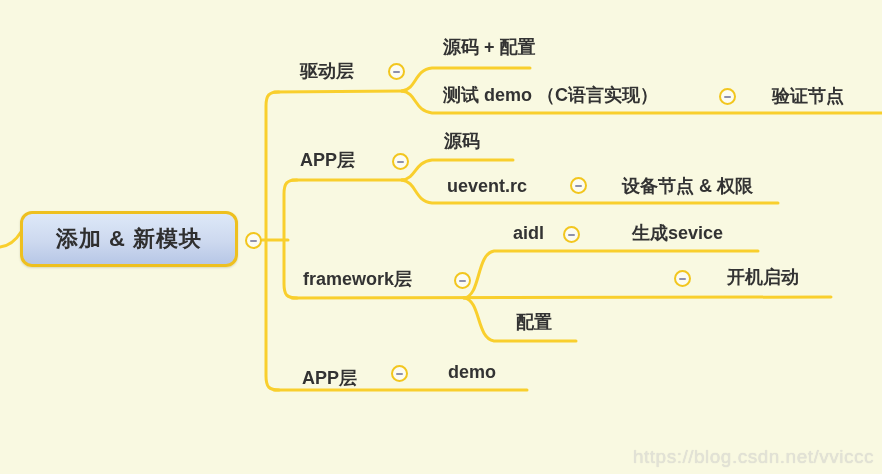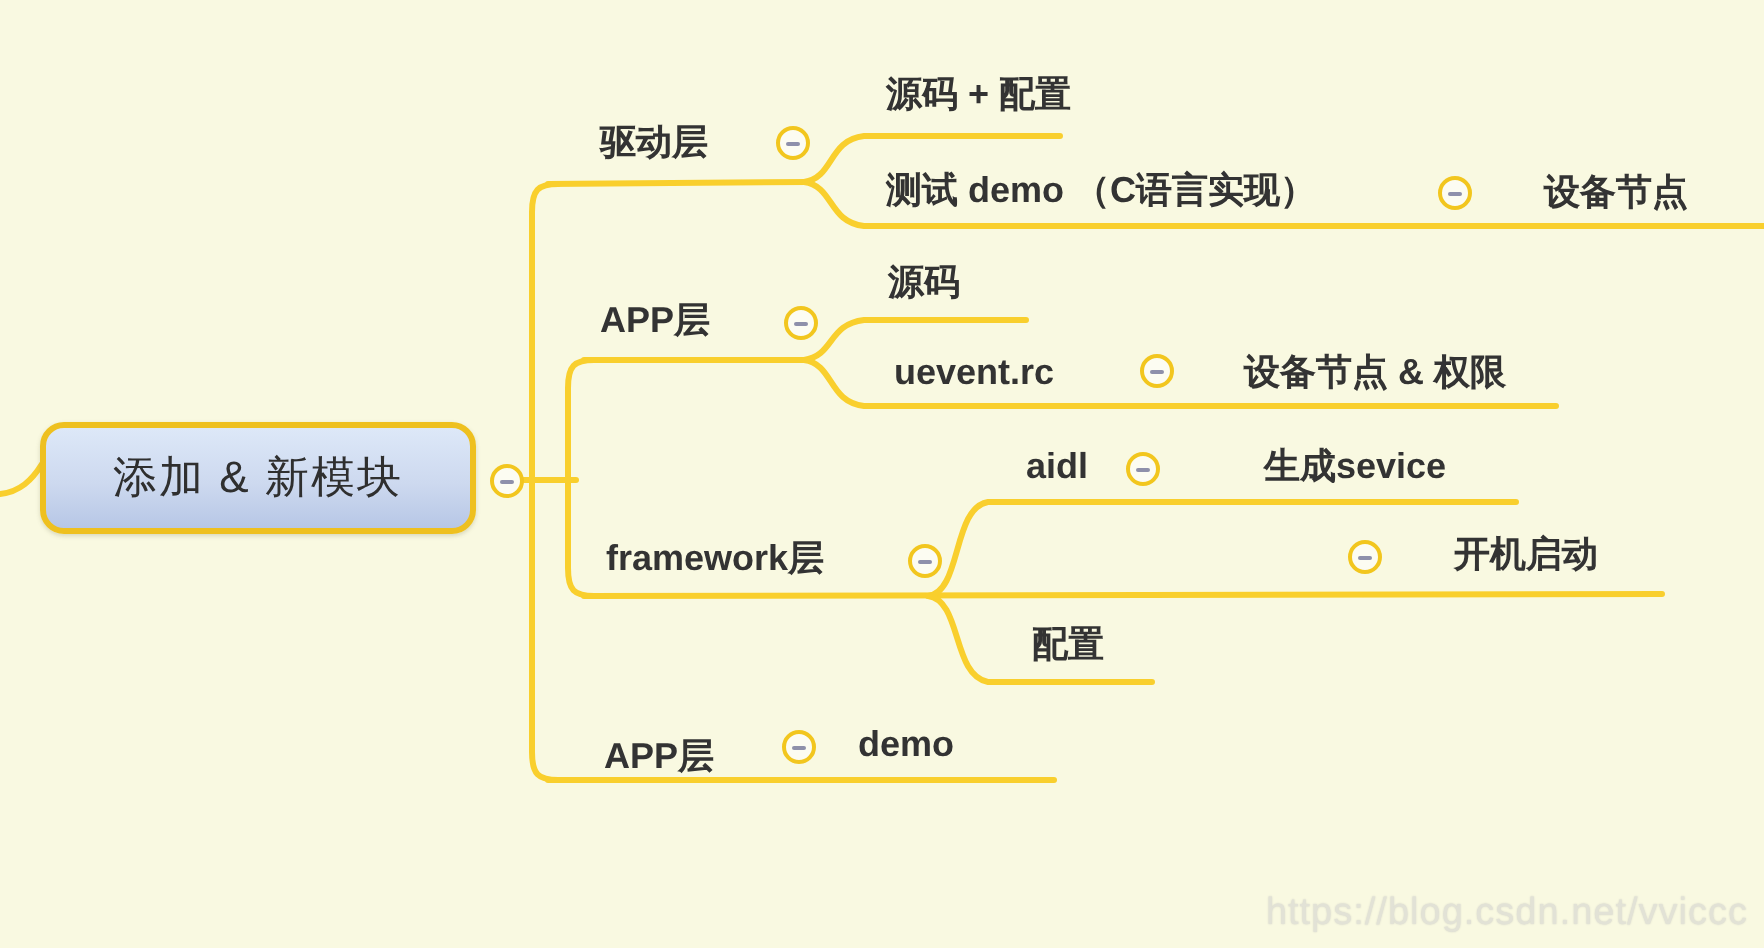--- a/index.html
+++ b/index.html
@@ -12,21 +12,21 @@
   .canvas{position:absolute;inset:0;width:882px;height:474px;}
   svg.wires{position:absolute;left:0;top:0;}
   .root-node{
     position:absolute;left:20px;top:211px;width:212px;height:50px;
     border:3px solid #eec01f;border-radius:12px;
     background:linear-gradient(180deg,#dde8f8 0%,#cdd9ef 55%,#b7c7e6 100%);
     display:flex;align-items:center;justify-content:center;
     box-shadow:0 1px 2px rgba(120,120,80,.25);
     cursor:pointer;
   }
-  .root-node span{font-size:22px;font-weight:400;color:#2f2f2f;letter-spacing:1px;}
+  .root-node span{font-size:22px;font-weight:700;color:#2f2f2f;letter-spacing:1px;}
   .topic{
     position:absolute;white-space:nowrap;
     font-size:18px;font-weight:600;color:#333;cursor:pointer;
     line-height:22px;
   }
   .minus{
     position:absolute;width:13px;height:13px;border-radius:50%;
     border:2px solid #f2c61e;background:#fcfcf2;
     display:flex;align-items:center;justify-content:center;
     cursor:pointer;box-sizing:content-box;
@@ -67,32 +67,32 @@
     <span>添加 &amp; 新模块</span>
   </div>
 
   <div class="topic" style="left:300px;top:60px">驱动层</div>
   <div class="topic" style="left:300px;top:149px">APP层</div>
   <div class="topic" style="left:303px;top:268px">framework层</div>
   <div class="topic" style="left:302px;top:367px">APP层</div>
 
   <div class="topic" style="left:443px;top:36px">源码 + 配置</div>
   <div class="topic" style="left:443px;top:84px">测试 demo （C语言实现）</div>
-  <div class="topic" style="left:772px;top:85px">设备节点</div>
+  <div class="topic" style="left:772px;top:85px">验证节点</div>
 
   <div class="topic" style="left:444px;top:130px">源码</div>
   <div class="topic" style="left:447px;top:175px">uevent.rc</div>
   <div class="topic" style="left:622px;top:175px">设备节点 &amp; 权限</div>
 
   <div class="topic" style="left:513px;top:222px">aidl</div>
   <div class="topic" style="left:632px;top:222px">生成sevice</div>
   <div class="topic" style="left:727px;top:266px">开机启动</div>
   <div class="topic" style="left:516px;top:311px">配置</div>
 
-  <div class="topic" style="left:429px;top:361px">demo</div>
+  <div class="topic" style="left:448px;top:361px">demo</div>
 
   <div class="minus" style="left:245px;top:232px"></div>
   <div class="minus" style="left:388px;top:63px"></div>
   <div class="minus" style="left:719px;top:88px"></div>
   <div class="minus" style="left:392px;top:153px"></div>
   <div class="minus" style="left:570px;top:177px"></div>
   <div class="minus" style="left:454px;top:272px"></div>
   <div class="minus" style="left:563px;top:226px"></div>
   <div class="minus" style="left:674px;top:270px"></div>
   <div class="minus" style="left:391px;top:365px"></div>

